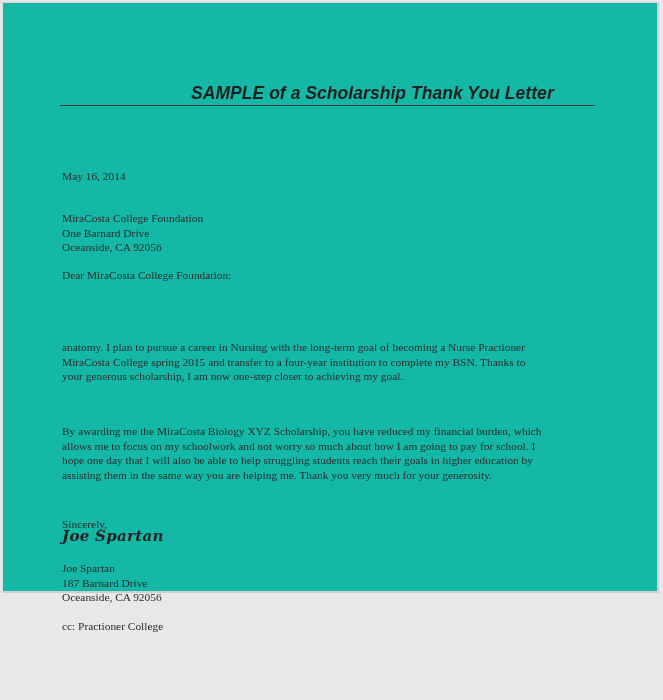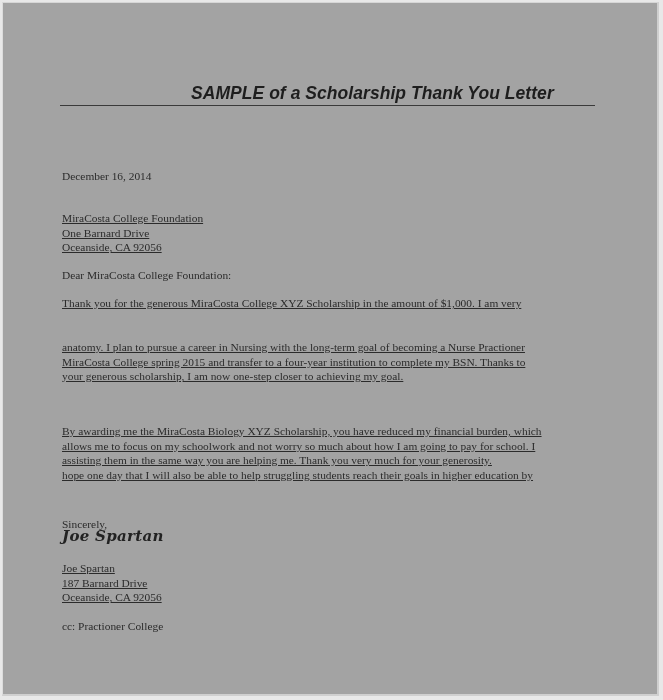--- a/index.html
+++ b/index.html
@@ -13,22 +13,22 @@
       position: relative;
       overflow: hidden;
       font-family: "Liberation Serif", serif;
       color: #2a2a2a;
     }
     .page {
       position: absolute;
       left: 2px;
       top: 2px;
       width: 657px;
-      height: 694px;
-      background: #a3a3a3;
+      height: 591px;
+      background: #14b8a6;
       border-right: 2px solid #cfcfcf;
       border-bottom: 2px solid #cfcfcf;
       border-left: 1px solid #dcdcdc;
       border-top: 1px solid #d6d6d6;
       box-sizing: border-box;
     }
     .title {
       position: absolute;
       left: 188px;
       top: 80px;
@@ -52,21 +52,20 @@
       position: absolute;
       left: 59px;
       font-size: 11.4px;
       line-height: 14.6px;
       white-space: nowrap;
       color: #2b2b2b;
     }
     .line {
       display: block;
       white-space: nowrap;
-      text-decoration: underline;
     }
     .signature {
       position: absolute;
       left: 59px;
       top: 524px;
       font-family: "DejaVu Serif", serif;
       font-style: italic;
       font-weight: bold;
       font-size: 15px;
       color: #222;
@@ -75,45 +74,44 @@
     }
   </style>
 </head>
 <body>
 
 <div class="page">
 
   <div class="title">SAMPLE of a Scholarship Thank You Letter</div>
   <div class="title-rule"></div>
 
-  <div class="text" style="top:166px;">December 16, 2014</div>
+  <div class="text" style="top:166px;">May 16, 2014</div>
 
   <div class="text" style="top:208px;">
     <span class="line">MiraCosta College Foundation</span>
     <span class="line">One Barnard Drive</span>
     <span class="line">Oceanside, CA 92056</span>
   </div>
 
   <div class="text" style="top:265px;">Dear MiraCosta College Foundation:</div>
 
   <div class="text" style="top:293px;">
-    <span class="line">Thank you for the generous MiraCosta College XYZ Scholarship in the amount of $1,000.  I am very</span>
   </div>
 
   <div class="text" style="top:337px;">
     <span class="line">anatomy.  I plan to pursue a career in Nursing with the long-term goal of becoming a Nurse Practioner</span>
     <span class="line">MiraCosta College spring 2015 and transfer to a four-year institution to complete my BSN.  Thanks to</span>
     <span class="line">your generous scholarship, I am now one-step closer to achieving my goal.</span>
   </div>
 
   <div class="text" style="top:421px;">
     <span class="line">By awarding me the MiraCosta Biology XYZ Scholarship, you have reduced my financial burden, which</span>
     <span class="line">allows me to focus on my schoolwork and not worry so much about how I am going to pay for school.  I</span>
+    <span class="line">hope one day that I will also be able to help struggling students reach their goals in higher education by</span>
     <span class="line">assisting them in the same way you are helping me.  Thank you very much for your generosity.</span>
-    <span class="line">hope one day that I will also be able to help struggling students reach their goals in higher education by</span>
   </div>
 
   <div class="text" style="top:514px;">Sincerely,</div>
 
   <div class="signature">Joe Spartan</div>
 
   <div class="text" style="top:558px;">
     <span class="line">Joe Spartan</span>
     <span class="line">187 Barnard Drive</span>
     <span class="line">Oceanside, CA  92056</span>

